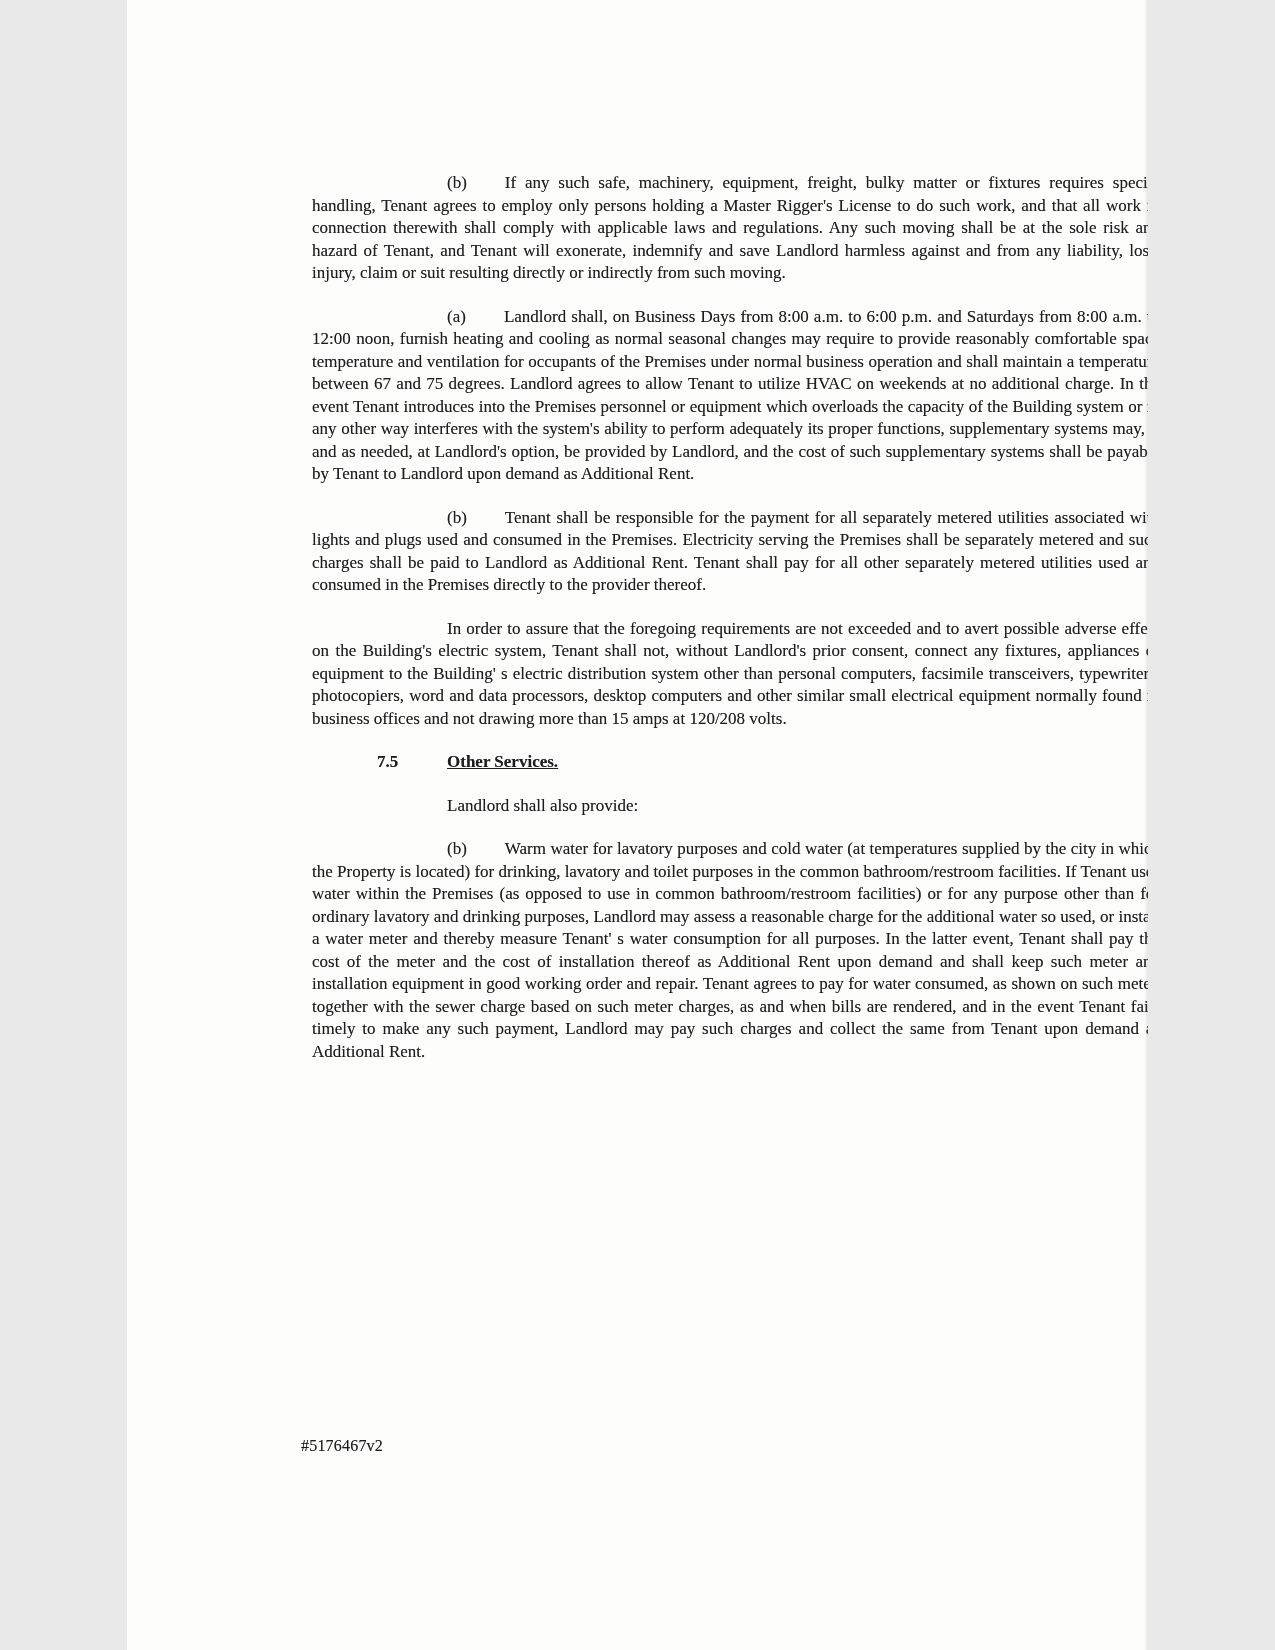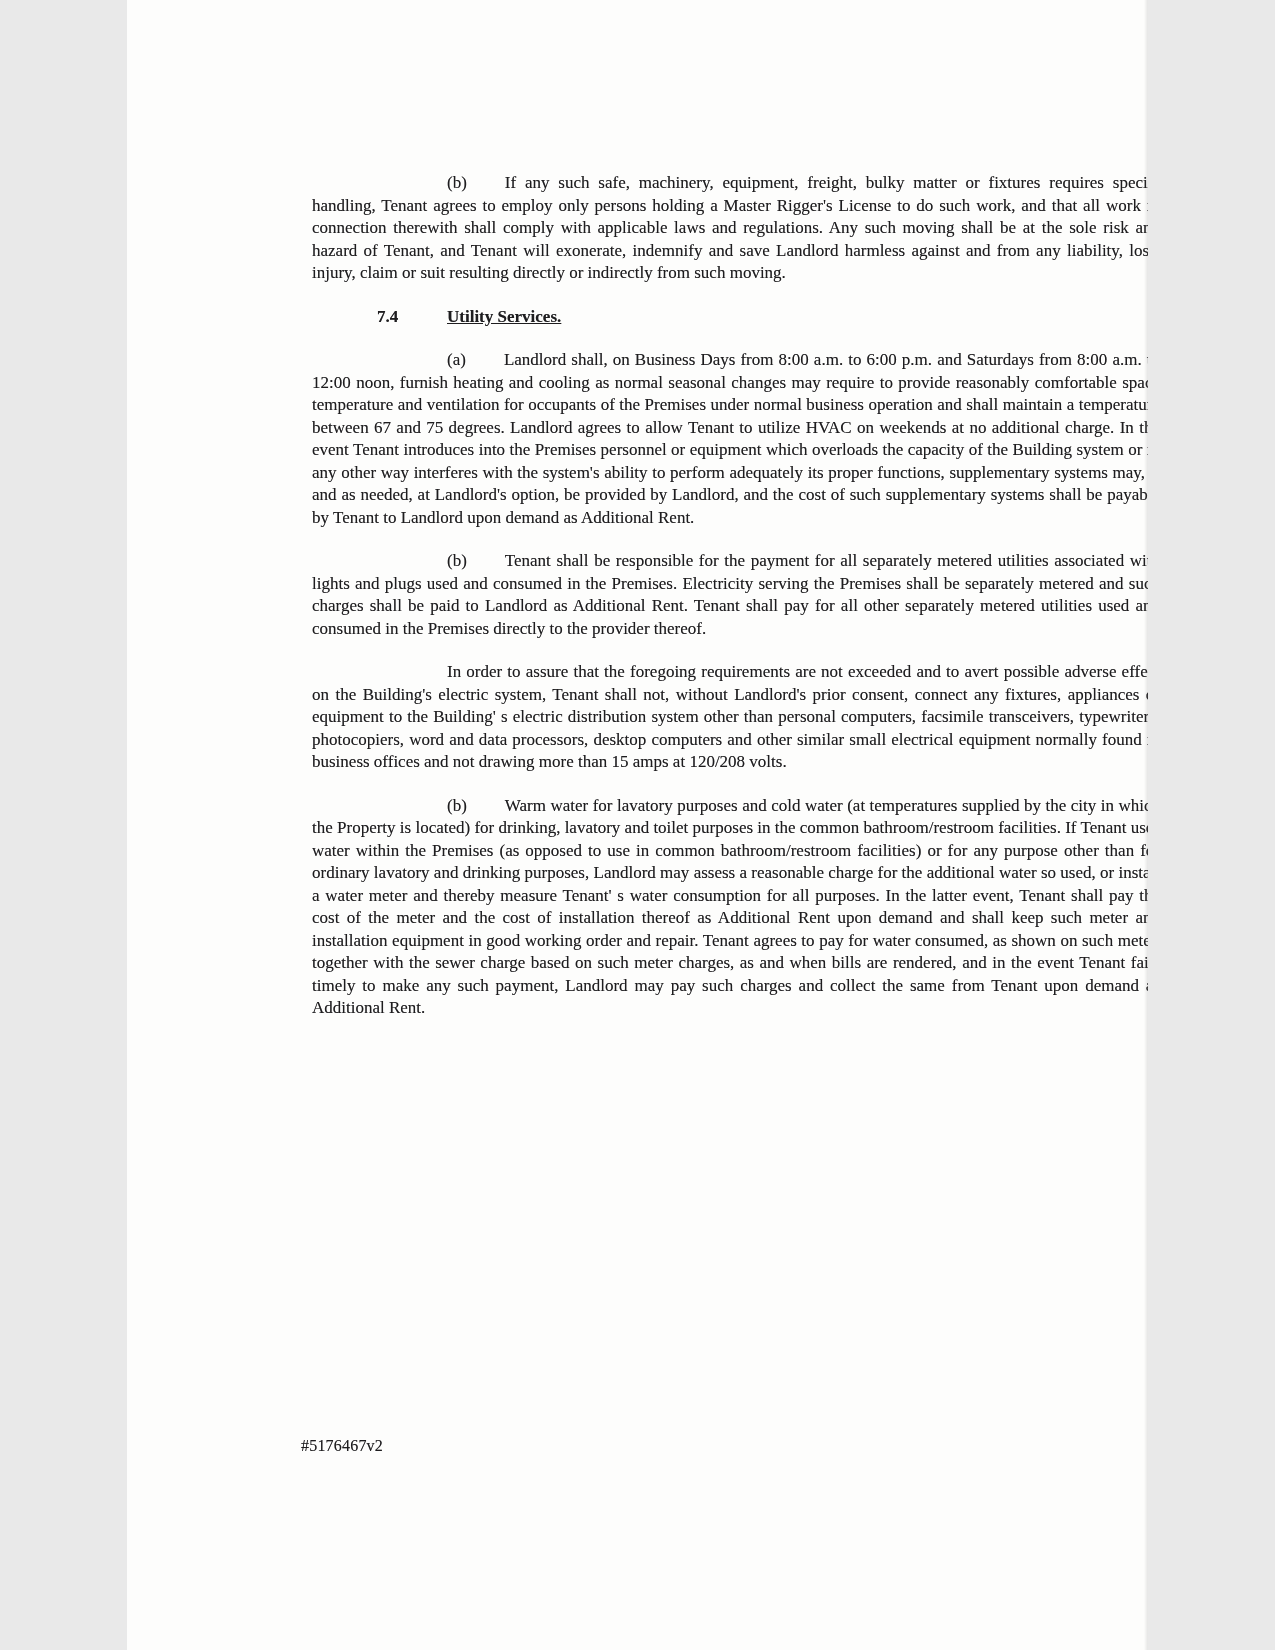--- a/index.html
+++ b/index.html
@@ -81,31 +81,32 @@
 </style>
 </head>
 <body>
 
 <div class="page">
 
   <div class="content">
 
     <p class="para"><span class="plabel">(b)</span><span class="ptab"></span><span class="ptext">If any such safe, machinery, equipment, freight, bulky matter or fixtures requires special handling, Tenant agrees to employ only persons holding a Master Rigger's License to do such work, and that all work in connection therewith shall comply with applicable laws and regulations. Any such moving shall be at the sole risk and hazard of Tenant, and Tenant will exonerate, indemnify and save Landlord harmless against and from any liability, loss, injury, claim or suit resulting directly or indirectly from such moving.</span></p>
 
-    <div class="sec-heading">
-      <span class="sec-num">7.4</span><span class="sec-title">Utility Services.</span>
-    </div>
 
     <p class="para"><span class="plabel">(a)</span><span class="ptab"></span><span class="ptext">Landlord shall, on Business Days from 8:00 a.m. to 6:00 p.m. and Saturdays from 8:00 a.m. to 12:00 noon, furnish heating and cooling as normal seasonal changes may require to provide reasonably comfortable space temperature and ventilation for occupants of the Premises under normal business operation and shall maintain a temperature between 67 and 75 degrees.  Landlord agrees to allow Tenant to utilize HVAC on weekends at no additional charge.  In the event Tenant introduces into the Premises personnel or equipment which overloads the capacity of the Building system or in any other way interferes with the system's ability to perform adequately its proper functions, supplementary systems may, if and as needed, at Landlord's option, be provided by Landlord, and the cost of such supplementary systems shall be payable by Tenant to Landlord upon demand as Additional Rent.</span></p>
 
     <p class="para"><span class="plabel">(b)</span><span class="ptab"></span><span class="ptext">Tenant shall be responsible for the payment for all separately metered utilities associated with lights and plugs used and consumed in the Premises.  Electricity serving the Premises shall be separately metered and such charges shall be paid to Landlord as Additional Rent. Tenant shall pay for all other separately metered utilities used and consumed in the Premises directly to the provider thereof.</span></p>
 
     <p class="para no-label"><span class="ptext">In order to assure that the foregoing requirements are not exceeded and to avert possible adverse effect on the Building's electric system, Tenant shall not, without Landlord's prior consent, connect any fixtures, appliances or equipment to the Building' s electric distribution system other than personal computers, facsimile transceivers, typewriters, photocopiers, word and data processors, desktop computers and other similar small electrical equipment normally found in business offices and not drawing more than 15 amps at 120/208 volts.</span></p>
 
+    <div class="sec-heading">
+      <span class="sec-num">7.5</span><span class="sec-title">Other Services.</span>
+    </div>
 
+    <p class="para no-label"><span class="ptext">Landlord shall also provide:</span></p>
 
 
     <p class="para"><span class="plabel">(b)</span><span class="ptab"></span><span class="ptext">Warm water for lavatory purposes and cold water (at temperatures supplied by the city in which the Property is located) for drinking, lavatory and toilet purposes in the common bathroom/restroom facilities. If Tenant uses water within the Premises (as opposed to use in common bathroom/restroom facilities) or for any purpose other than for ordinary lavatory and drinking purposes, Landlord may assess a reasonable charge for the additional water so used, or install a water meter and thereby measure Tenant' s water consumption for all purposes. In the latter event, Tenant shall pay the cost of the meter and the cost of installation thereof as Additional Rent upon demand and shall keep such meter and installation equipment in good working order and repair. Tenant agrees to pay for water consumed, as shown on such meter, together with the sewer charge based on such meter charges, as and when bills are rendered, and in the event Tenant fails timely to make any such payment, Landlord may pay such charges and collect the same from Tenant upon demand as Additional Rent.</span></p>
 
   </div>
 
   <div class="doc-footer">#5176467v2</div>
 
   <div class="scan-artifact-line"></div>
   <div class="scan-edge"></div>

